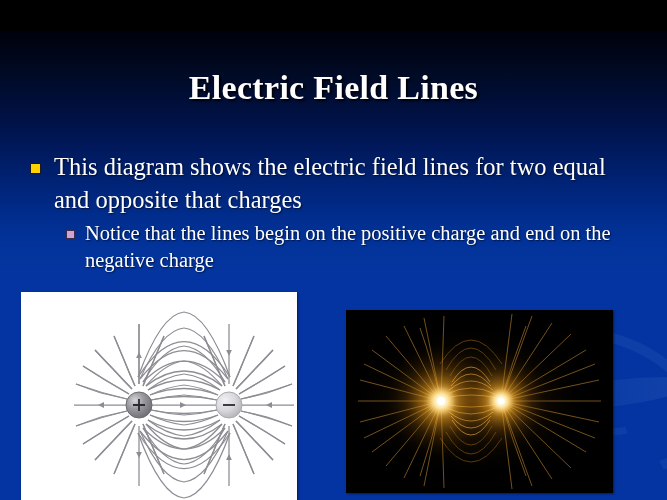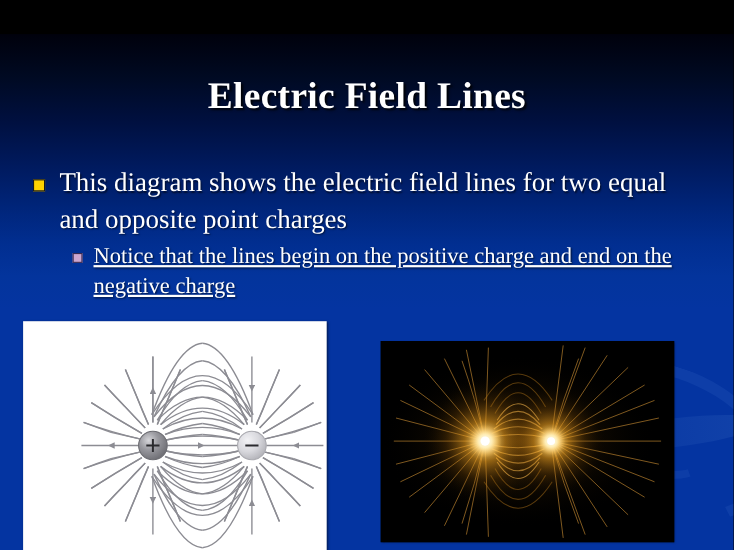--- a/index.html
+++ b/index.html
@@ -117,21 +117,20 @@
     margin: 10px 10px 0 0;
     background: #cda6cf;
     border: 1px solid #3a2b50;
     box-sizing: border-box;
   }
   .bullet-l2 .btext {
     color: #ffffff;
     font-size: 20.5px;
     line-height: 1.3;
     text-shadow: 1px 1px 1.5px rgba(0,0,0,0.6);
-    text-decoration: underline;
   }
 
   
   .figure-diagram {
     position: absolute;
     left: 21px;
     top: 261px;
     width: 276px;
     height: 226px;
     background: #ffffff;
@@ -160,21 +159,21 @@
   <div class="bg-swoosh swoosh-a"></div>
   <div class="bg-swoosh swoosh-b"></div>
   <div class="bg-swoosh swoosh-c"></div>
 
   <div class="slide-title">Electric Field Lines</div>
 
   <div class="bullets">
 
     <div class="bullet-l1">
       <span class="marker"></span>
-      <span class="btext">This diagram shows the electric field lines for two equal and opposite point charges</span>
+      <span class="btext">This diagram shows the electric field lines for two equal and opposite that charges</span>
     </div>
 
     <div class="bullet-l2">
       <span class="marker"></span>
       <span class="btext">Notice that the lines begin on the positive charge and end on the negative charge</span>
     </div>
 
   </div>
 
   <div class="figure-diagram">

